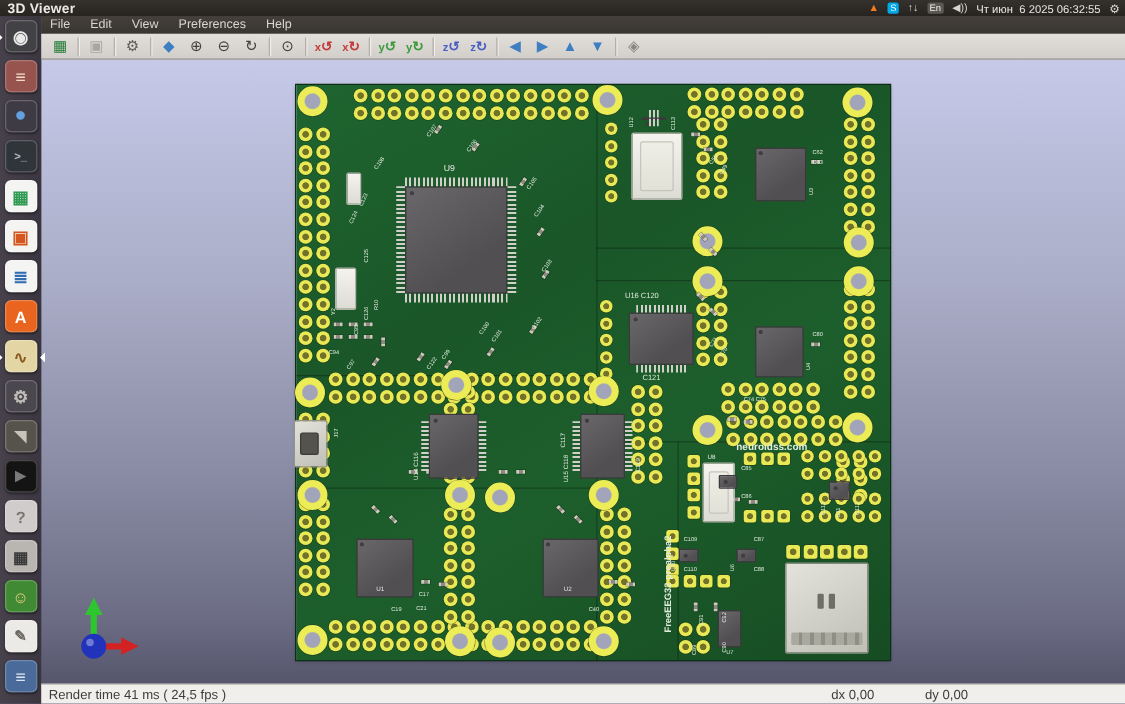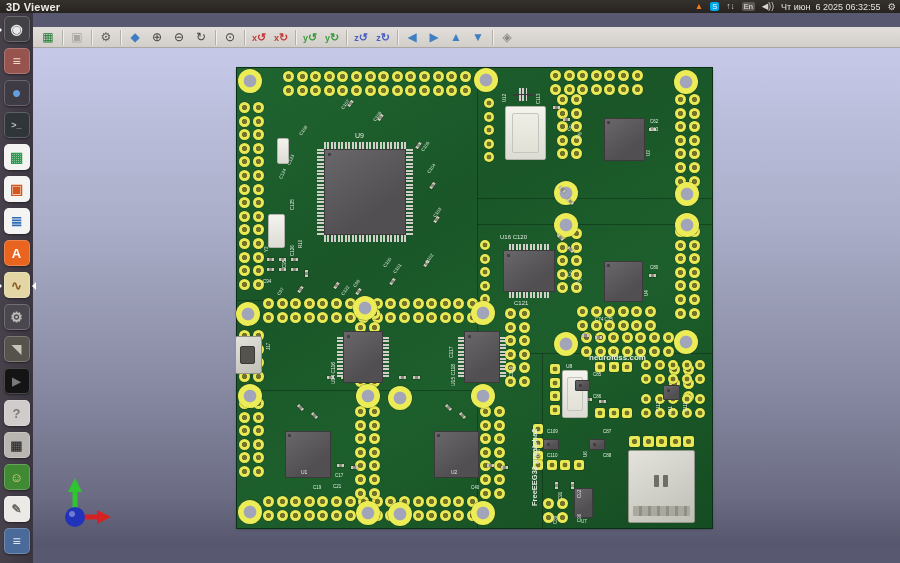--- a/index.html
+++ b/index.html
@@ -106,20 +106,27 @@
       <span class="clock" style="order:10;">Чт июн  6 2025 06:32:55</span>
       <span class="gear-top" style="order:11;">⚙</span>
     <span class="tray-ico" style="color: rgb(240, 124, 30); order: 0;">▲</span>
         <span class="tray-ico badge" style="color: rgb(255, 255, 255); background: rgb(0, 168, 232); order: 1;">S</span>
         <span class="tray-ico" style="color: rgb(216, 213, 208); order: 2;">↑↓</span>
         <span class="tray-ico badge" style="color: rgb(239, 237, 234); background: rgb(92, 88, 82); order: 3;">En</span>
         <span class="tray-ico" style="color: rgb(216, 213, 208); order: 4;">◀))</span>
       </div>
   </div>
 
+  <div class="menu-bar">
+      <div class="menu-item">File</div>
+      <div class="menu-item">Edit</div>
+      <div class="menu-item">View</div>
+      <div class="menu-item">Preferences</div>
+      <div class="menu-item">Help</div>
+    </div>
 
   <div class="toolbar">
       <div class="tbtn">
         <span style="color: rgb(31, 122, 51);">▦</span>
       </div>
       <div class="tsep"></div>
       <div class="tbtn">
         <span style="color: rgb(170, 166, 159);">▣</span>
       </div>
       <div class="tsep"></div>
@@ -796,14 +803,19 @@
     <svg class="axis-svg" width="66" height="58" viewBox="0 0 66 58">
       <line id="ax-y" x1="22" y1="41" x2="22" y2="14" stroke-width="5" stroke="#2ec52e"></line>
       <polygon id="ax-yh" points="22,2 15,16 29,16" fill="#2ec52e"></polygon>
       <line id="ax-x" x1="22" y1="41" x2="46" y2="41" stroke-width="5" stroke="#d42222"></line>
       <polygon id="ax-xh" points="58,41 44,34 44,48" fill="#d42222"></polygon>
       <circle id="ax-z" cx="22" cy="41" r="10" fill="#2233bb"></circle>
       <circle cx="19" cy="38" r="3" fill="rgba(255,255,255,.35)"></circle>
     </svg>
   </div>
 
+  <div class="status-bar">
+    <span class="st" style="left:6px">Render time 41 ms ( 24,5 fps )</span>
+    <span class="st" style="left:632px">dx 0,00</span>
+    <span class="st" style="left:707px">dy 0,00</span>
+  </div>
 
 </div>
 
 </body></html>

